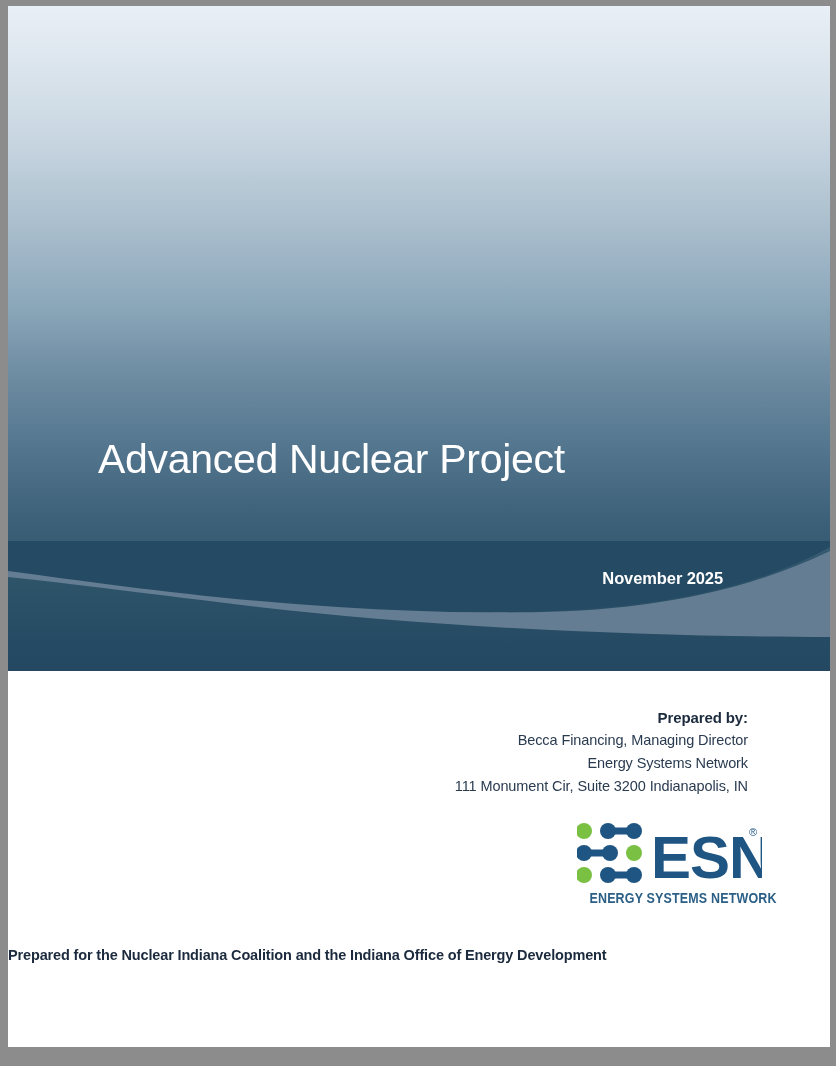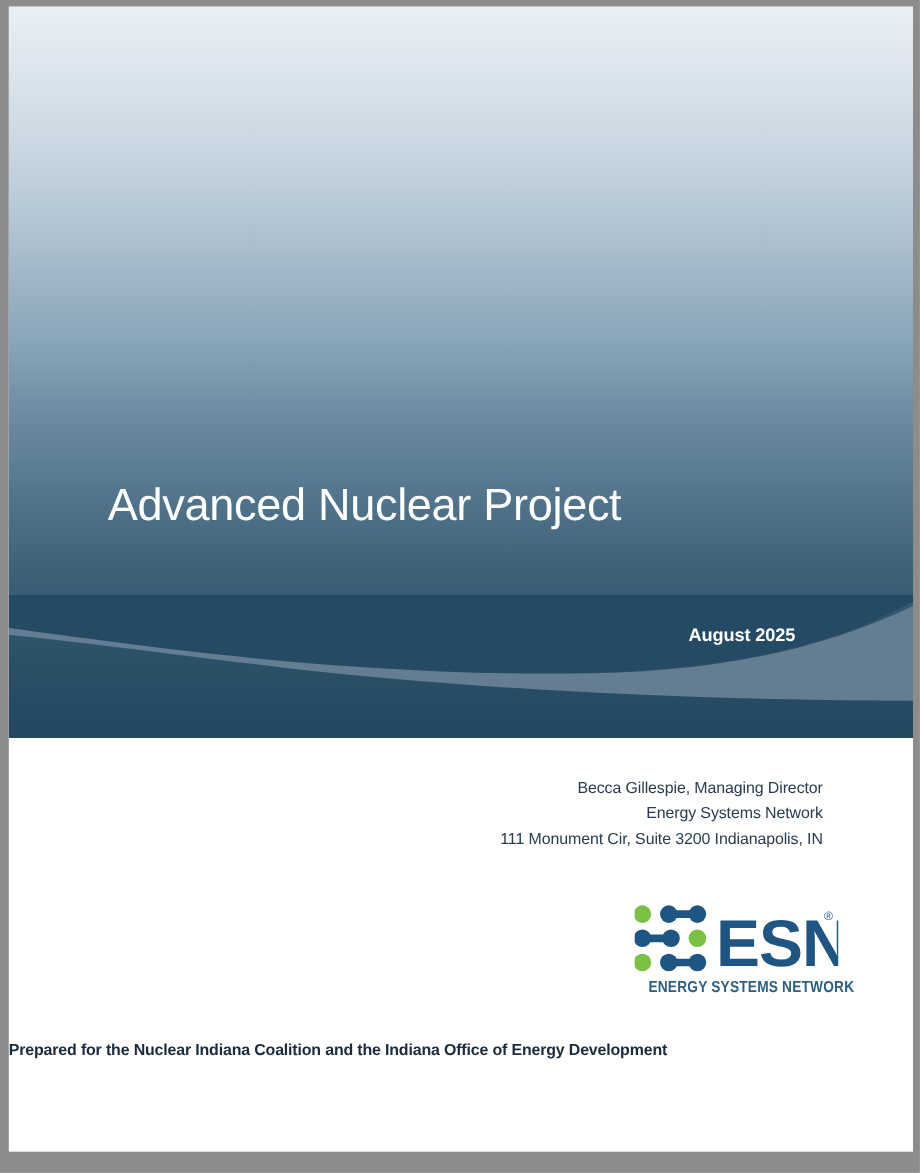--- a/index.html
+++ b/index.html
@@ -173,25 +173,26 @@
 
         <path d="M822,10 L822,96 C640,96 420,86 250,66 C150,54 60,42 0,36 L0,22 C70,30 170,44 280,56 C470,77 660,88 822,10 Z" fill="#647d92"></path>
 
         <path d="M0,0 L822,0 L822,6 C700,74 520,78 330,66 C200,58 90,42 0,30 Z" fill="#254a63"></path>
       </svg>
 
       <div id="title-block">
         <div class="doc-title-line">Advanced Nuclear Project</div>
       </div>
 
-      <div id="doc-date">August 2025</div>
+      <div id="doc-date">November 2025</div>
     </div>
 
     <div id="prepared-by">
-      <div class="prepared-by-line">Becca Gillespie, Managing Director</div>
+      <div id="prepared-by-label">Prepared by:</div>
+      <div class="prepared-by-line">Becca Financing, Managing Director</div>
       <div class="prepared-by-line">Energy Systems Network</div>
       <div class="prepared-by-line">111 Monument Cir, Suite 3200 Indianapolis, IN</div>
     </div>
 
     <div id="logo">
       <svg id="logo-mark-svg" viewBox="0 0 185 66" preserveAspectRatio="xMinYMid meet">
         <g fill="#1f5582">
 
           <rect x="30" y="5.5" width="28" height="7" rx="3.5"></rect>
           <circle cx="31" cy="9" r="8"></circle>

